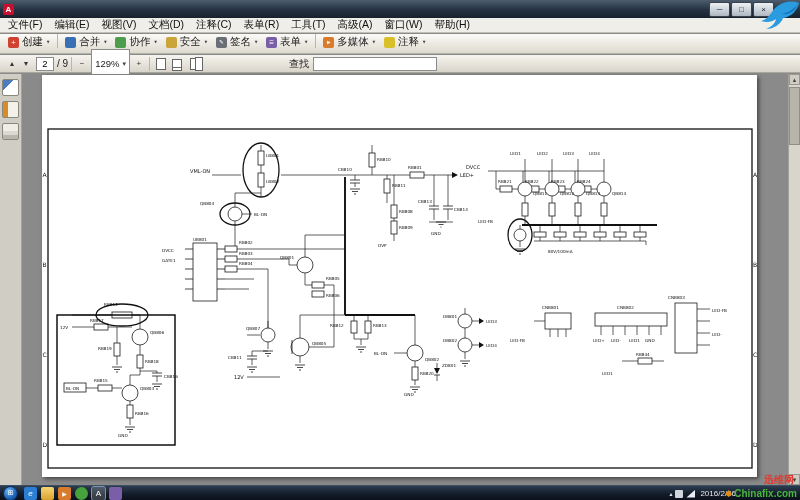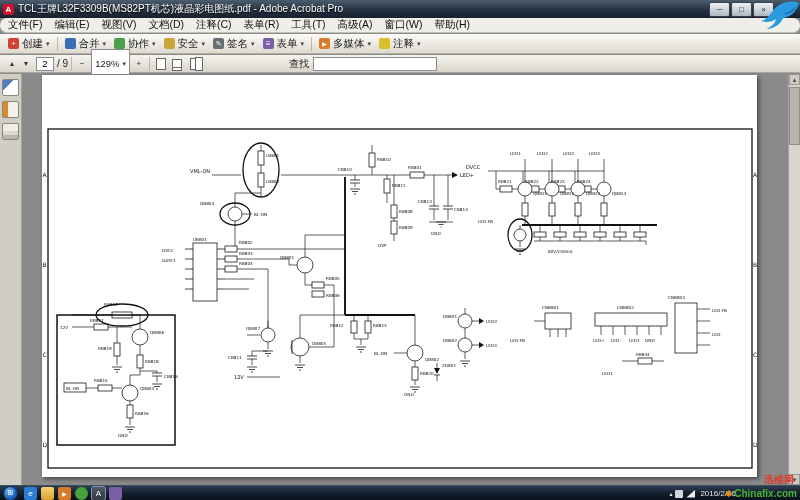--- a/index.html
+++ b/index.html
@@ -6,24 +6,24 @@
   #root{position:relative;width:800px;height:500px;overflow:hidden;font-family:"Liberation Sans","DejaVu Sans",sans-serif;background:#8a8a8a;}
   
   .titlebar{position:absolute;left:0;top:0;width:800px;height:18px;background:linear-gradient(#4e5d6e,#243141 55%,#18222e);display:flex;align-items:center;color:#fff;z-index:20;}
   .appicon{width:11px;height:11px;margin:0 4px 0 3px;background:#c8102e;border-radius:2px;color:#fff;font-size:8px;font-weight:bold;display:flex;align-items:center;justify-content:center;}
   .appicon::before{content:"A";}
   .title-text{font-size:10px;white-space:nowrap;text-shadow:0 1px 1px #000;}
   .winbtns{position:absolute;right:26px;top:2px;display:flex;gap:1px;}
   .winbtn{width:19px;height:13px;background:linear-gradient(#eef1f4,#aeb7c1);border:1px solid #39424d;border-radius:2px;font-size:8px;color:#1c242c;display:flex;align-items:center;justify-content:center;}
   .bird{position:absolute;right:0;top:0;width:40px;height:30px;z-index:60;}
   
-  .menubar{position:absolute;left:0;top:18px;width:800px;height:15px;background:#f0eee8;border-bottom:1px solid #c2bfb5;display:flex;align-items:center;padding-left:2px;font-size:10.5px;color:#111;z-index:19;box-sizing:border-box;border-radius:7px;}
+  .menubar{position:absolute;left:0;top:18px;width:800px;height:15px;background:#f0eee8;border-bottom:1px solid #c2bfb5;display:flex;align-items:center;padding-left:2px;font-size:10.5px;color:#111;z-index:19;box-sizing:border-box;}
   .menu-item{padding:0 6px;}
   
-  .toolbar1{position:absolute;left:0;top:34px;width:800px;height:20px;background:linear-gradient(#fbfaf7,#dedacf);border-bottom:1px solid #b3b0a6;display:flex;align-items:center;padding-left:4px;font-size:10.5px;color:#222;box-sizing:border-box;}
+  .toolbar1{position:absolute;left:0;top:34px;width:800px;height:20px;background:linear-gradient(#fbfaf7,#dedacf);border-bottom:1px solid #b3b0a6;display:flex;align-items:flex-start;padding-left:4px;font-size:10.5px;color:#222;box-sizing:border-box;font-family:Liberation Mono, monospace;}
   .tb-btn{display:flex;align-items:center;gap:3px;padding:1px 4px;border-radius:2px;}
   .tbi{width:11px;height:11px;border-radius:2px;display:flex;align-items:center;justify-content:center;color:#fff;font-size:8px;}
   .tbi-create{background:#cf4232;} .tbi-create::before{content:"+";}
   .tbi-combine{background:#3b6fb5;}
   .tbi-collab{background:#4c9e4c;}
   .tbi-secure{background:#caa53a;}
   .tbi-sign{background:#6a6f76;} .tbi-sign::before{content:"\270E";font-size:7px;}
   .tbi-forms{background:#7a5ea8;} .tbi-forms::before{content:"\2261";font-size:8px;}
   .tbi-media{background:#d97b2a;} .tbi-media::before{content:"\25B6";font-size:6px;}
   .tbi-comment{background:#d9c02a;}
@@ -88,21 +88,20 @@
   .wm-green{position:absolute;right:3px;bottom:1px;z-index:50;color:#49b53a;font-size:10px;font-weight:bold;display:flex;align-items:center;gap:2px;}
   .leaf{width:7px;height:7px;background:#e8890c;clip-path:polygon(50% 0,100% 60%,50% 100%,0 60%);}
 </style>
 </head>
 <body>
 
 <div id="root">
 
   <div class="titlebar">
     <span class="appicon"></span>
-    <span class="title-text">TCL王牌L32F3309B(MS82PT机芯)液晶彩电图纸.pdf - Adobe Acrobat Pro</span>
     <span class="winbtns">
       <span class="winbtn">─</span>
       <span class="winbtn">□</span>
       <span class="winbtn">×</span>
     </span>
   </div>
   <svg class="bird" viewBox="0 0 40 30">
     <path d="M39 3 C28 -1 17 4 12 12 C9 17 5 20 1 21 C7 23 12 22 16 19 C15 24 11 27 6 29 C14 29 21 24 23 18 C31 17 37 11 39 3 Z" fill="#2b9be0"></path>
     <path d="M39 3 C33 10 28 13 22 14 C26 15 31 13 34 10 Z" fill="#1272b8"></path>
   </svg>

